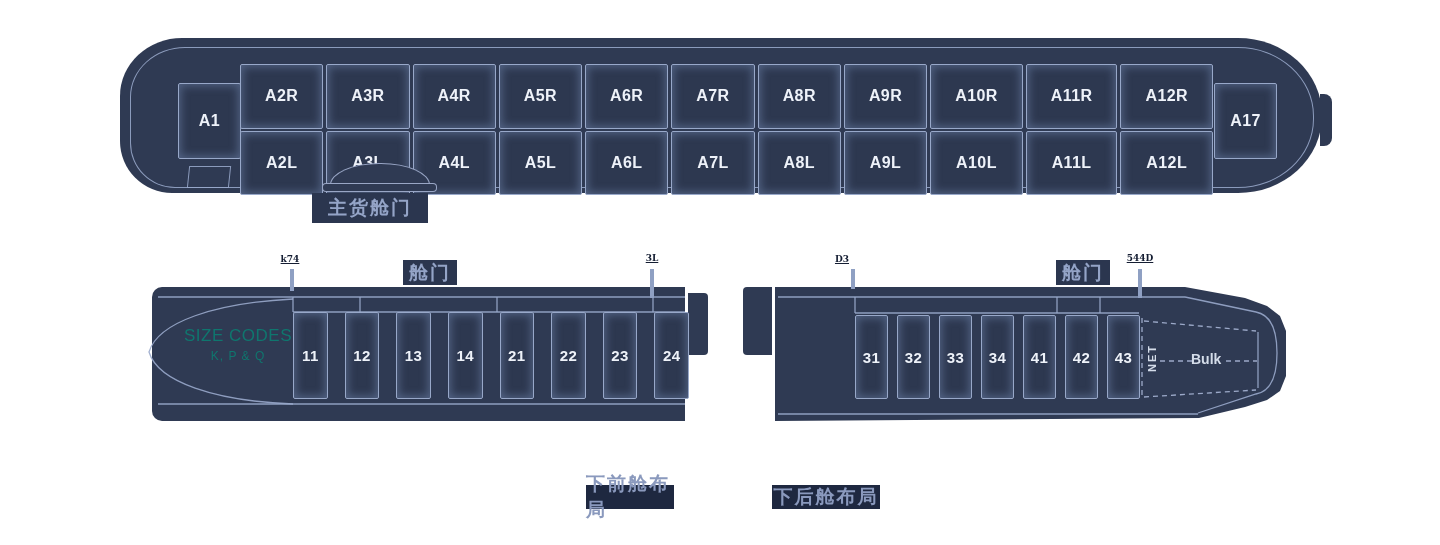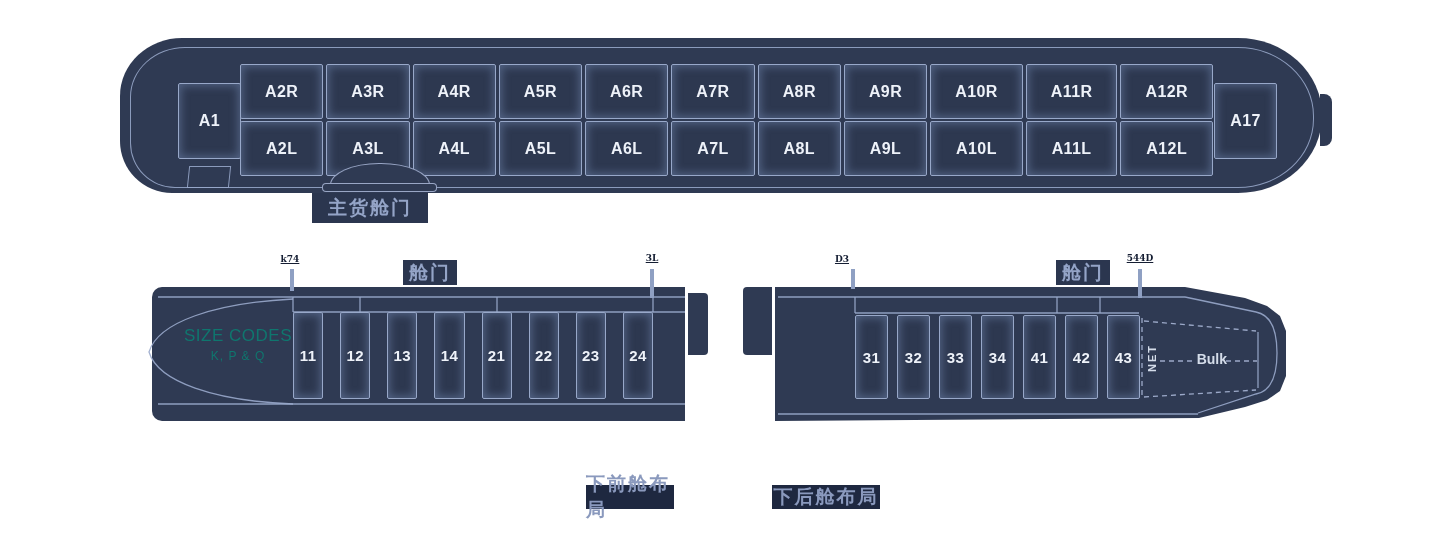--- a/index.html
+++ b/index.html
@@ -26,39 +26,39 @@
   svg.lines path.dash{stroke-dasharray:5 4;stroke:rgba(168,182,214,.9);}
 
   
   #md-fuselage{left:120px;top:38px;width:1202px;height:155px;
         border-radius:62px 84px 84px 52px / 58px 77px 77px 52px;}
   #md-tailtip{left:1320px;top:94px;width:12px;height:52px;background:#2f3a53;border-radius:0 8px 8px 0;}
   #md-outline{left:130px;top:47px;width:1182px;height:139px;
         border-radius:55px 76px 76px 45px / 50px 69px 69px 45px;}
   #md-a1{left:178px;top:83px;width:61px;height:74px;font-size:16px;}
   #md-a17{left:1214px;top:83px;width:61px;height:74px;font-size:16px;}
-  #md-grid{left:240px;top:64px;width:973px;height:112px;display:grid;
+  #md-grid{left:240px;top:64px;width:973px;height:131px;display:grid;
         grid-template-rows:repeat(2,1fr);grid-auto-flow:column;gap:2px 3px;}
   #md-grid .cell{font-size:16px;}
   #md-nosedoor{left:188px;top:166px;width:40px;height:20px;transform:skewX(-6deg);}
   #md-dome{left:330px;top:163px;width:98px;height:22px;background:#2f3a53;
         border:1.5px solid rgba(165,178,210,.9);border-bottom:none;
         border-radius:49px 49px 0 0 / 22px 22px 0 0;}
   #md-doorbar{left:322px;top:183px;width:113px;height:7px;background:#2f3a53;
         border:1.5px solid rgba(165,178,210,.9);border-radius:4px;}
   #md-doorlabel{left:312px;top:193px;width:116px;height:30px;}
 
   
   #fh-body{left:152px;top:287px;width:533px;height:134px;border-radius:10px 0 0 10px;}
   #fh-step{left:688px;top:293px;width:20px;height:62px;background:#2f3a53;border-radius:0 4px 4px 0;}
   #fh-svg{left:140px;top:280px;width:580px;height:150px;}
   #fh-sizecodes{left:163px;top:326px;width:150px;text-align:center;color:#0f766e;}
   #fh-sizecodes .l1{font-size:17px;font-weight:500;letter-spacing:.5px;}
   #fh-sizecodes .l2{font-size:12px;font-weight:400;margin-top:3px;letter-spacing:1px;}
-  #fh-boxes{left:293px;top:312px;width:360px;height:87px;display:flex;gap:17px;}
+  #fh-boxes{left:293px;top:312px;width:396px;height:87px;display:flex;gap:17px;}
   #fh-boxes .cell{flex:1;}
   #fh-door{left:403px;top:260px;width:54px;height:25px;}
   #fh-rod-l{left:290px;top:269px;height:22px;}
   #fh-sta-l{left:272px;top:254px;width:36px;}
   #fh-rod-r{left:650px;top:269px;height:29px;}
   #fh-sta-r{left:634px;top:253px;width:36px;}
 
   
   #ah-step{left:743px;top:287px;width:29px;height:68px;background:#2f3a53;border-radius:4px 0 0 4px;}
   #ah-body{left:775px;top:287px;width:512px;height:134px;background:#2f3a53;
@@ -67,21 +67,21 @@
   #ah-svg{left:740px;top:280px;width:570px;height:150px;}
   #ah-boxes{left:855px;top:315px;width:285px;height:84px;display:flex;gap:9px;}
   #ah-boxes .cell{flex:1;}
   #ah-door{left:1056px;top:260px;width:54px;height:25px;}
   #ah-rod-l{left:851px;top:269px;height:20px;}
   #ah-sta-l{left:824px;top:254px;width:36px;}
   #ah-rod-r{left:1138px;top:269px;height:29px;}
   #ah-sta-r{left:1114px;top:253px;width:52px;}
   #ah-net{left:1144px;top:330px;width:15px;height:56px;display:flex;align-items:center;justify-content:center;
         writing-mode:vertical-rl;transform:rotate(180deg);color:#d4dce9;font-size:11px;font-weight:700;letter-spacing:2px;}
-  #ah-bulk{left:1191px;top:351px;width:36px;text-align:right;color:#d4dce9;font-size:14px;font-weight:600;}
+  #ah-bulk{left:1191px;top:351px;width:36px;text-align:left;color:#d4dce9;font-size:14px;font-weight:600;}
 
   
   #cap-fwd{left:586px;top:485px;width:88px;height:24px;}
   #cap-aft{left:772px;top:485px;width:108px;height:24px;}
 </style>
 </head>
 <body>
 
 <div class="stage">
 

